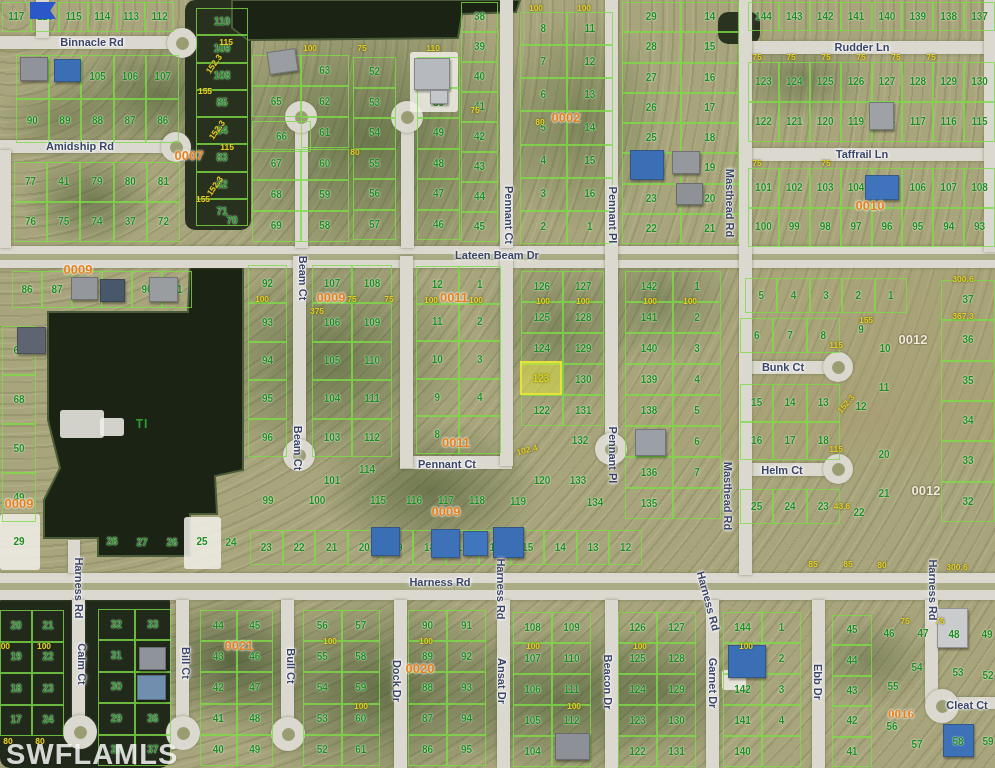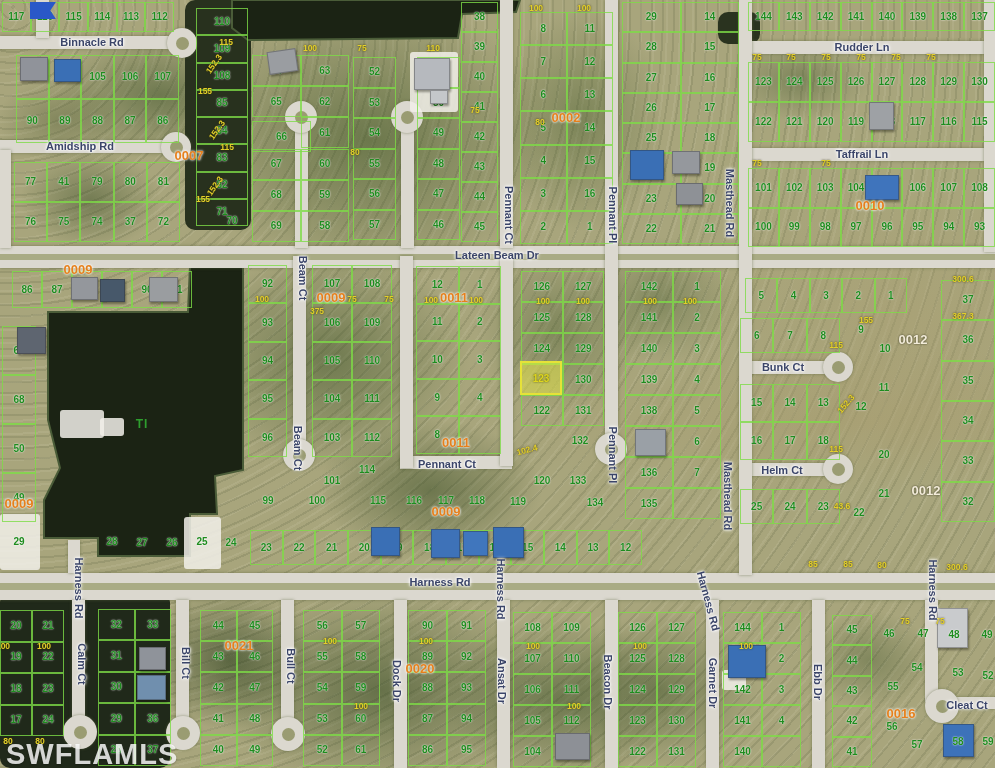--- a/index.html
+++ b/index.html
@@ -1203,21 +1203,21 @@
       <span class="label blocklab" style="left: 566px; top: 117px;">0002</span>
       <span class="label blocklab" style="left: 78px; top: 269px;">0009</span>
       <span class="label blocklab" style="left: 331px; top: 297px;">0009</span>
       <span class="label blocklab" style="left: 19px; top: 503px;">0009</span>
       <span class="label blocklab" style="left: 446px; top: 511px;">0009</span>
       <span class="label blocklab" style="left: 870px; top: 205px;">0010</span>
       <span class="label blocklab" style="left: 454px; top: 297px;">0011</span>
       <span class="label blocklab" style="left: 456px; top: 442px;">0011</span>
       <span class="label blocklab white" style="left: 913px; top: 339px;">0012</span>
       <span class="label blocklab white" style="left: 926px; top: 490px;">0012</span>
-      <span class="label blocklab" style="left: 901px; top: 713px;">0016</span>
+      <span class="label blocklab" style="left: 901px; top: 713px; font-family: Liberation Serif, serif;">0016</span>
       <span class="label blocklab" style="left: 420px; top: 668px;">0020</span>
       <span class="label blocklab" style="left: 239px; top: 645px;">0021</span>
     </div>
 
   <div id="highlight" style="left: 520px; top: 361px; width: 42px; height: 34px;">
     <span>123</span>
   </div>
 
 
   <span id="lake-label" style="left: 142px; top: 424px;">TI</span>

